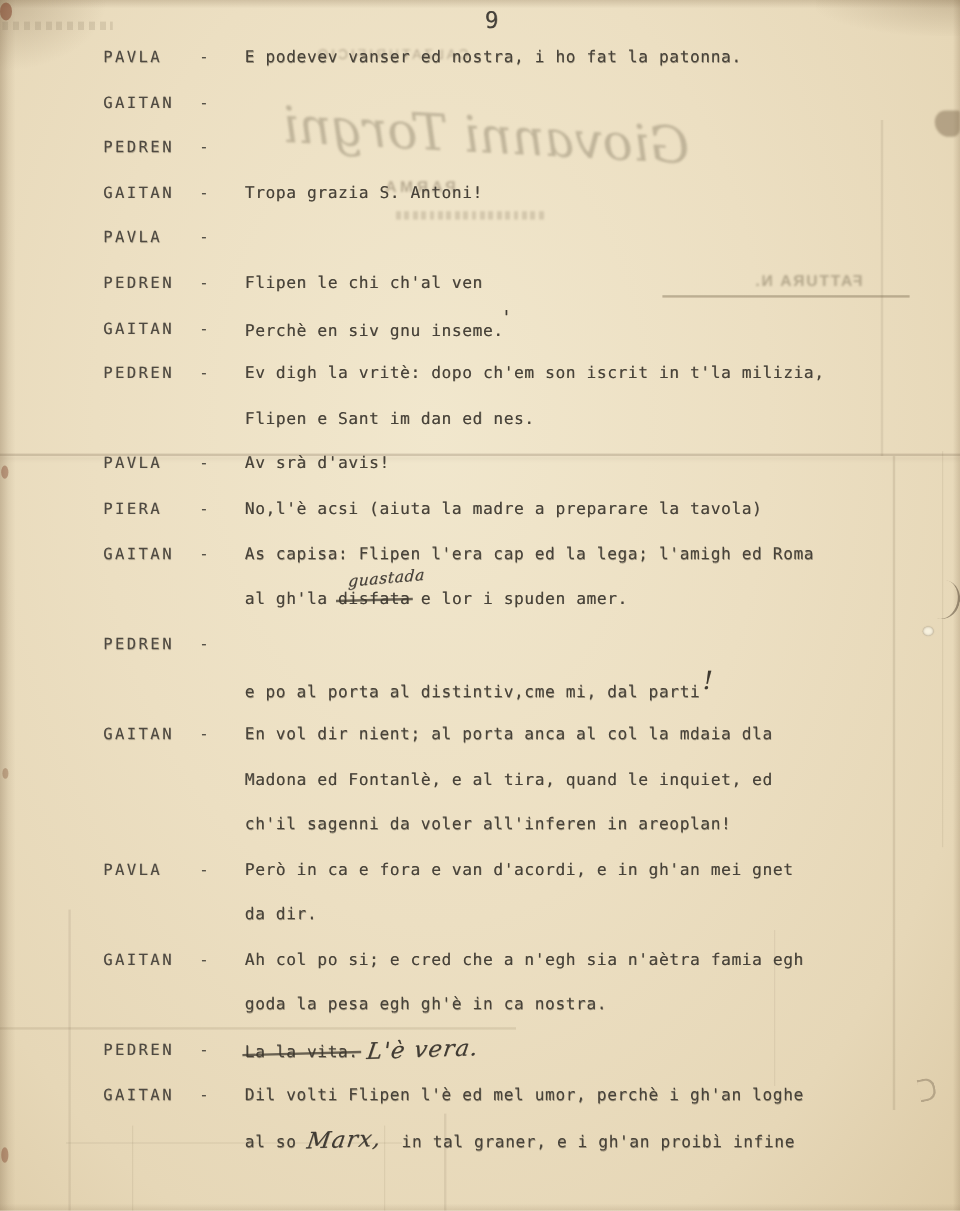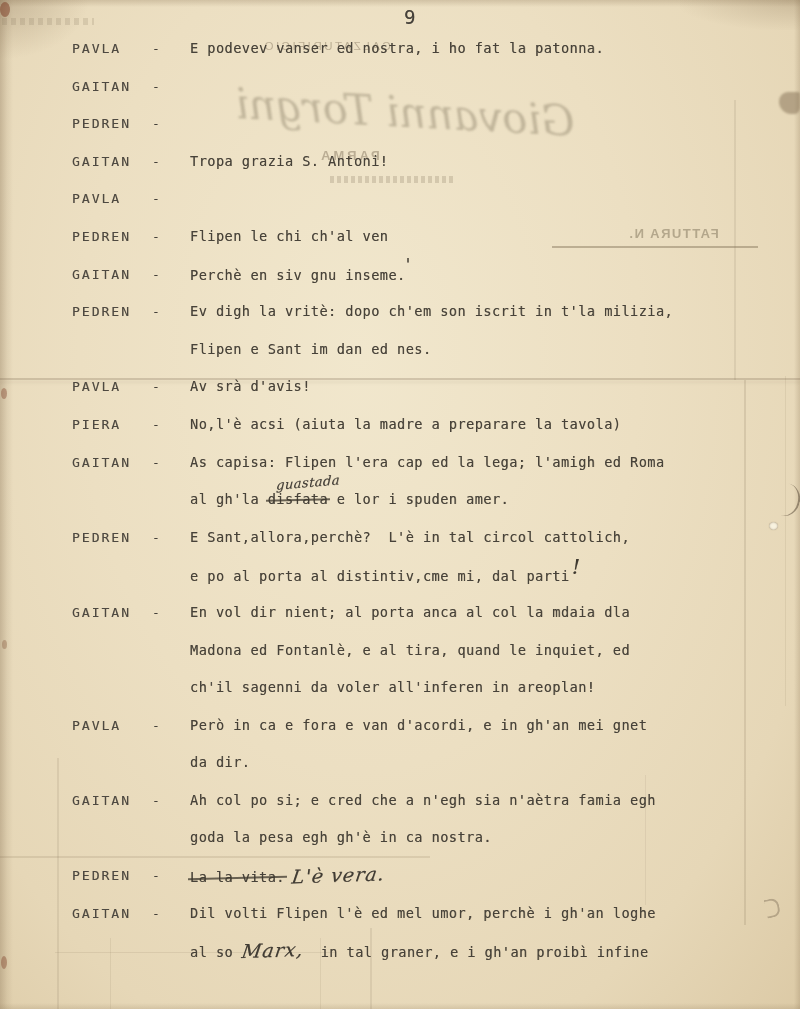--- a/index.html
+++ b/index.html
@@ -66,21 +66,21 @@
   .bleed.address{left:330px;top:176px;width:125px;height:7px;opacity:.4;filter:blur(.7px);
     background:repeating-linear-gradient(90deg, rgba(143,130,105,.7) 0 4px, rgba(143,130,105,0) 4px 7px);}
   .bleed.invoice{left:628px;top:226px;font-family:"Liberation Sans",sans-serif;
     font-weight:bold;font-size:13px;letter-spacing:1.5px;
     color:rgba(140,127,102,.58);transform:scaleX(-1);}
   .bleed.invline{left:552px;top:246px;width:206px;height:1.6px;
     background:rgba(128,112,86,.45);filter:blur(.3px);}
   
   .pagenum{position:absolute;left:404px;top:6px;font-size:19px;color:#45413a;
     letter-spacing:1px;text-shadow:.3px .3px .5px rgba(70,62,50,.5);}
-  .dialogue{position:absolute;left:0;top:30px;width:668px;}
+  .dialogue{position:absolute;left:14px;top:30px;width:668px;}
   .row{position:relative;height:37.6px;}
   .row>span{position:absolute;top:0;line-height:37.6px;}
   .speaker{left:72px;font-size:13px;letter-spacing:2px;color:#4e4941;
     text-shadow:.3px .3px .6px rgba(80,70,58,.45);}
   .dash{left:152px;font-size:13px;color:#45413a;}
   .text{left:190px;right:6px;font-size:13.5px;letter-spacing:.5px;color:#474239;
     white-space:pre;text-shadow:.3px .3px .5px rgba(70,62,50,.5);}
   .seg-struck{position:relative;}
   .seg-struck::after{content:"";position:absolute;left:-2px;right:-2px;top:52%;height:2px;
     background:rgba(62,56,46,.75);transform:rotate(-1.5deg);}
@@ -188,21 +188,20 @@
       <span class="speaker">GAITAN</span>
       <span class="dash">-</span>
       <span class="text"><span class="seg-typed">As capisa: Flipen l'era cap ed la lega; l'amigh ed Roma</span></span>
     </div>
     <div class="row">
       <span class="text"><span class="seg-typed">al gh'la </span><span class="seg-struck">disfata<span class="seg-note">guastada</span></span><span class="seg-typed"> e lor i spuden amer.</span></span>
     </div>
     <div class="row">
       <span class="speaker">PEDREN</span>
       <span class="dash">-</span>
-      <span class="text"><span class="seg-typed">E Sant,allora,perchè?  L'è in tal circol cattolich,</span></span>
     </div>
     <div class="row">
       <span class="text"><span class="seg-typed">e po al porta al distintiv,cme mi, dal parti</span><span class="seg-bang">!</span></span>
     </div>
     <div class="row">
       <span class="speaker">GAITAN</span>
       <span class="dash">-</span>
       <span class="text"><span class="seg-typed">En vol dir nient; al porta anca al col la mdaia dla</span></span>
     </div>
     <div class="row">

